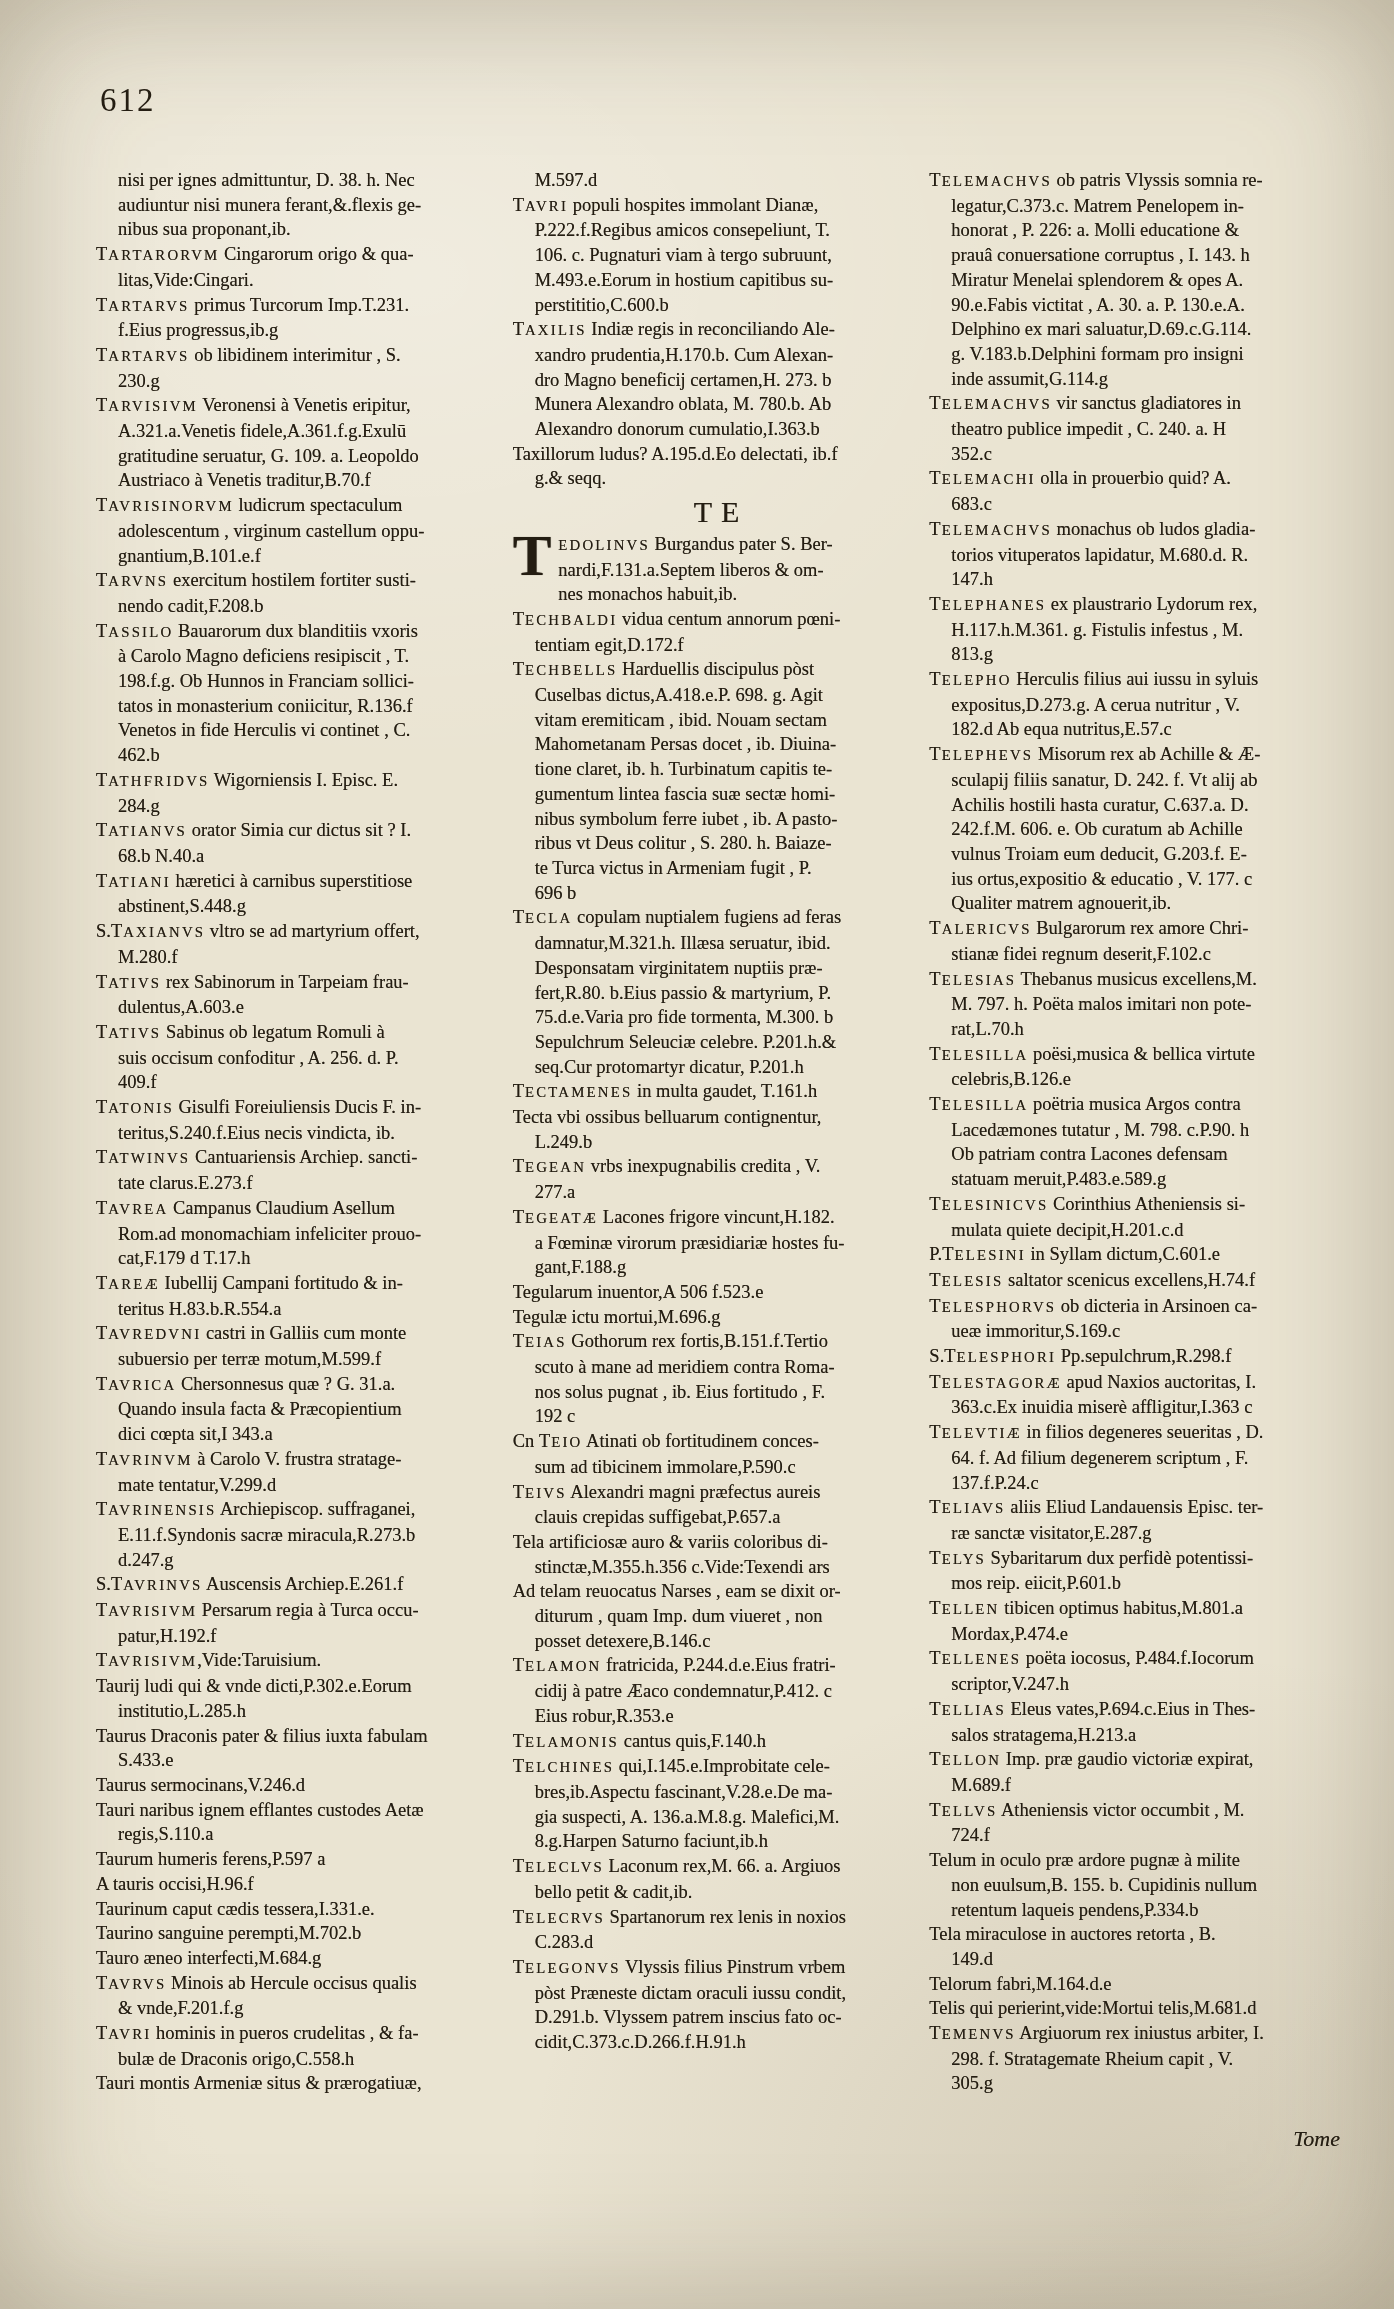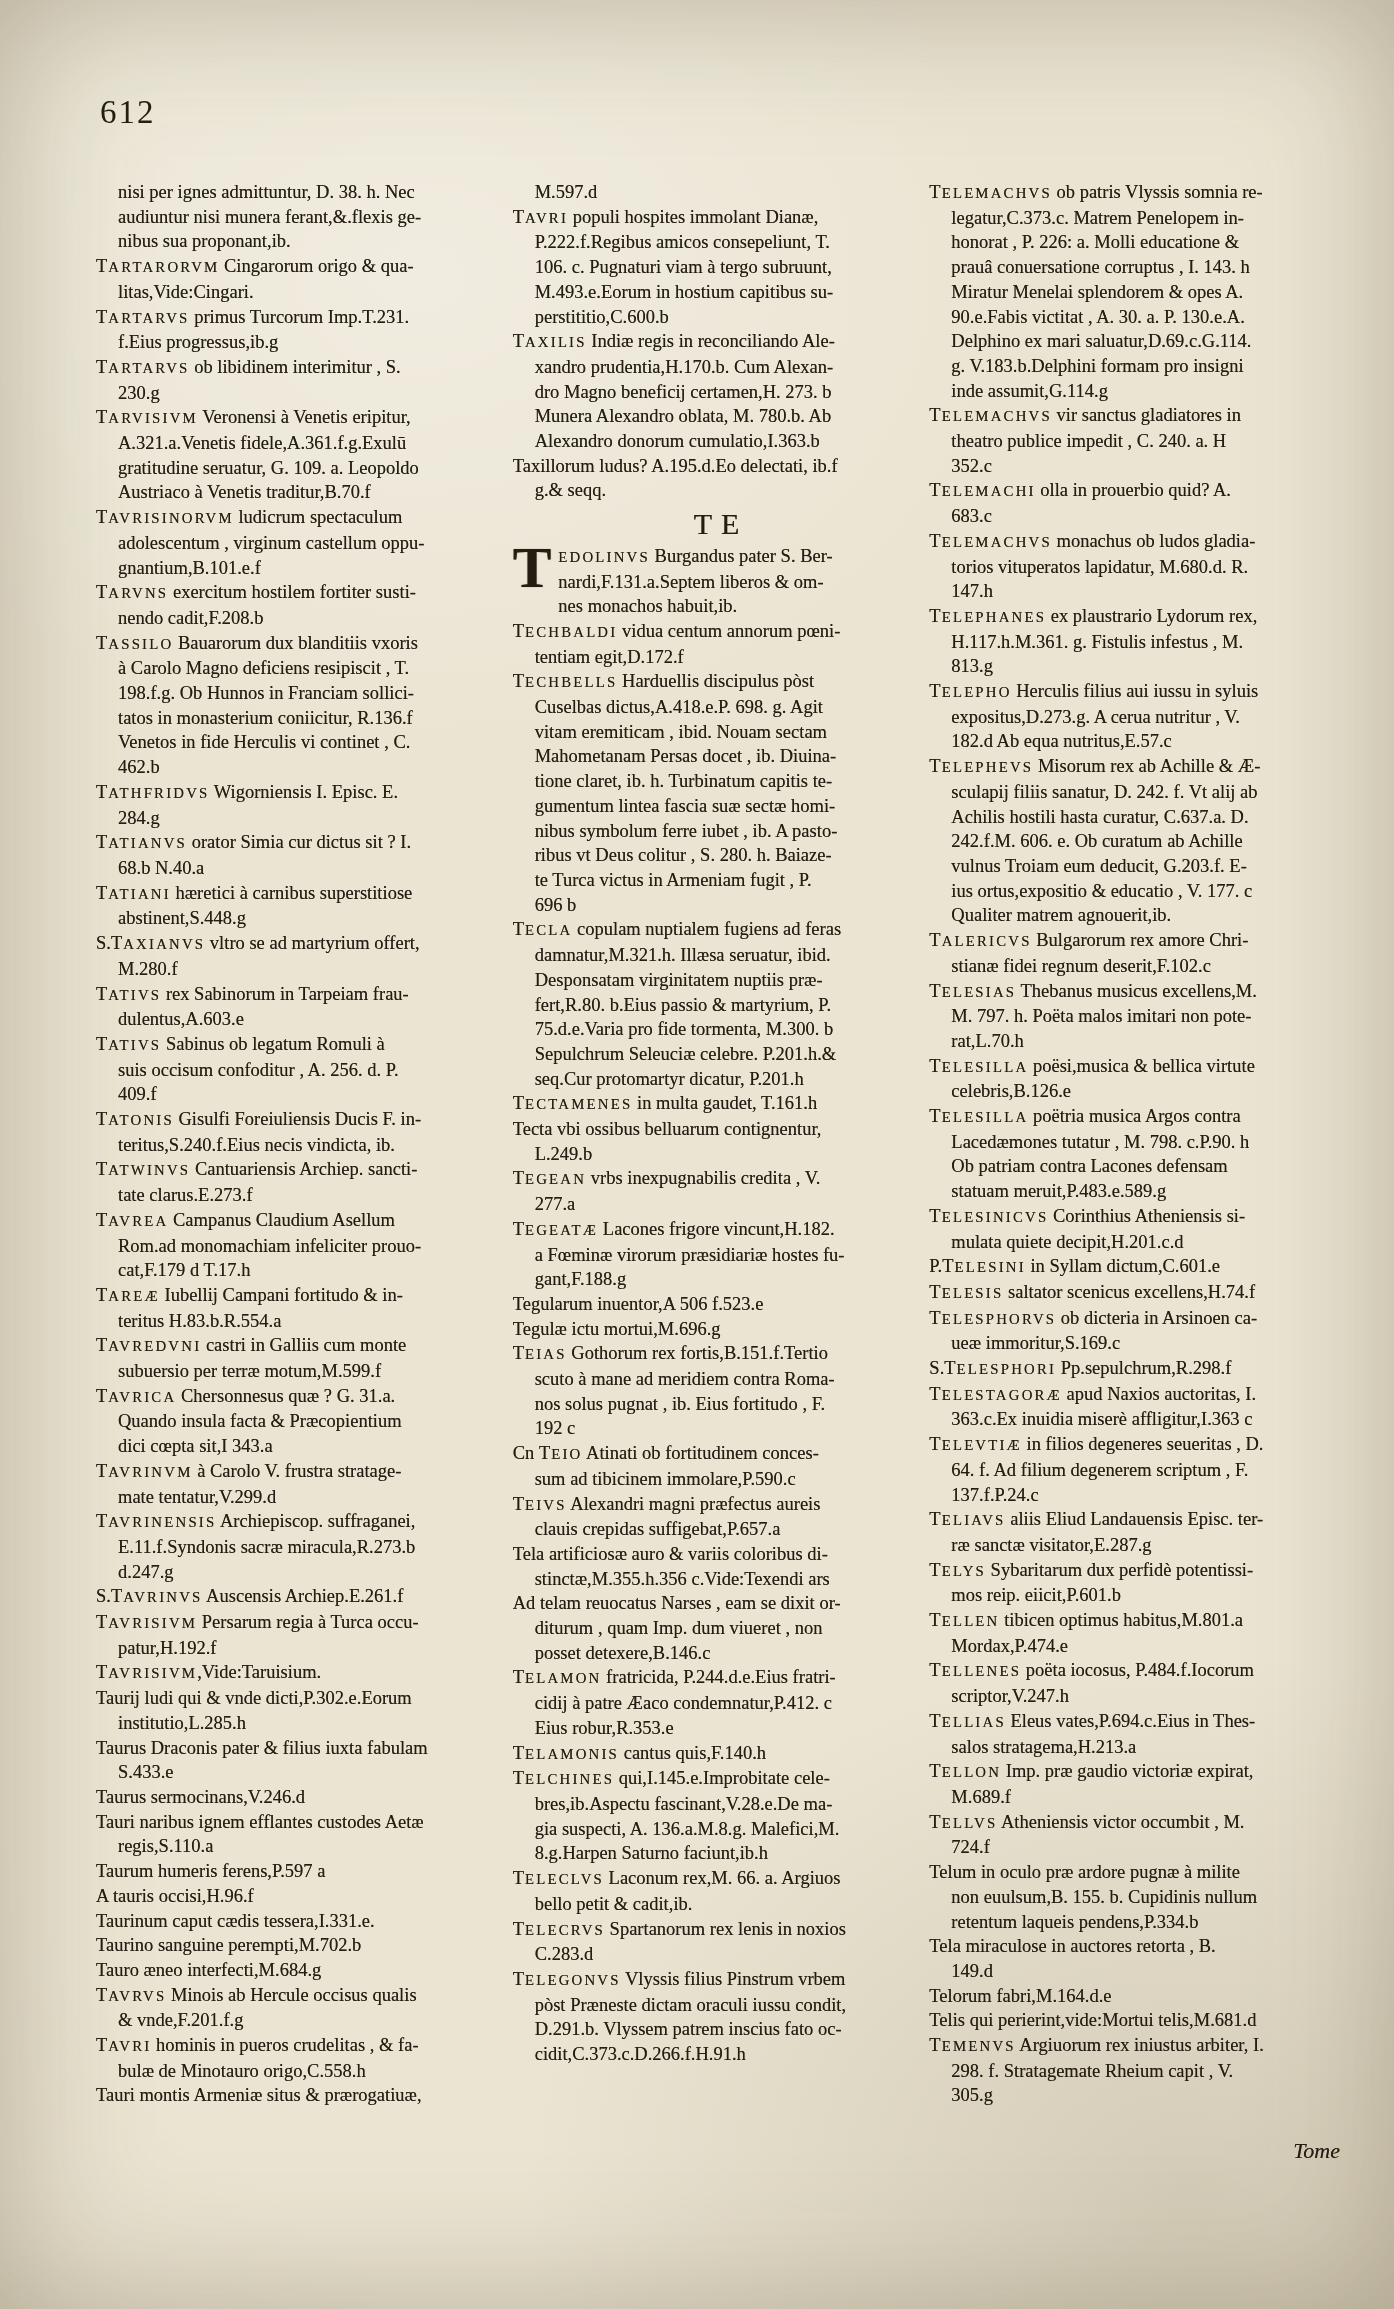--- a/index.html
+++ b/index.html
@@ -6,21 +6,21 @@
   body{
     width:1394px;height:2309px;position:relative;overflow:hidden;
     font-family:"Liberation Serif","DejaVu Serif",serif;
     color:#241d12;
     background:
       radial-gradient(ellipse 900px 700px at 30% 12%, rgba(255,255,255,.30), rgba(255,255,255,0) 70%),
       radial-gradient(ellipse 1100px 900px at 85% 95%, rgba(124,108,78,.20), rgba(124,108,78,0) 60%),
       radial-gradient(ellipse 1600px 2400px at 50% 45%, #eae4d2 55%, #d9d2bc 100%);
     box-shadow: inset 0 0 140px rgba(90,75,50,.35);
   }
-  .page{position:absolute;inset:0;margin-top:12px;}
+  .page{position:absolute;inset:0;}
   .header{position:absolute;top:58px;left:96px;right:48px;height:100px;}
   .page-number{position:absolute;left:4px;top:24px;font-size:33px;letter-spacing:2px;}
   .page-title{position:absolute;left:0;right:0;top:0;text-align:center;font-size:44px;font-weight:600;letter-spacing:1px;}
   .cols{position:absolute;top:168px;left:96px;right:48px;display:flex;}
   .col{flex:1;min-width:0;}
   .line{font-size:18.5px;line-height:24.7px;white-space:nowrap;text-shadow:0 0 .6px rgba(36,29,18,.65);}
   .ind{padding-left:22px;}
   .it{}
   .sc{letter-spacing:1px;}
   .sc-init{font-size:1em;}
@@ -106,21 +106,21 @@
         <div class="line"><span class="it">Tauri</span> naribus ignem efflantes custodes Aetæ</div>
         <div class="line ind">regis,S.110.a</div>
         <div class="line"><span class="it">Taurum</span> humeris ferens,P.597 a</div>
         <div class="line">A <span class="it">tauris</span> occisi,H.96.f</div>
         <div class="line"><span class="it">Taurinum</span> caput cædis tessera,I.331.e.</div>
         <div class="line"><span class="it">Taurino</span> sanguine perempti,M.702.b</div>
         <div class="line"><span class="it">Tauro</span> æneo interfecti,M.684.g</div>
         <div class="line"><span class="sc"><span class="sc-init">T</span><span class="sc-rest">AVRVS</span></span> Minois ab Hercule occisus qualis</div>
         <div class="line ind">&amp; vnde,F.201.f.g</div>
         <div class="line"><span class="sc"><span class="sc-init">T</span><span class="sc-rest">AVRI</span></span> hominis in pueros crudelitas , &amp; fa-</div>
-        <div class="line ind">bulæ de Minotauro origo,C.558.h</div>
+        <div class="line ind">bulæ de Draconis origo,C.558.h</div>
         <div class="line"><span class="it">Tauri</span> montis Armeniæ situs &amp; prærogatiuæ,</div>
       </div>
     <div class="col" id="col-middle">
         <div class="line ind">M.597.d</div>
         <div class="line"><span class="sc"><span class="sc-init">T</span><span class="sc-rest">AVRI</span></span> populi hospites immolant Dianæ,</div>
         <div class="line ind">P.222.f.Regibus amicos consepeliunt, T.</div>
         <div class="line ind">106. c. Pugnaturi viam à tergo subruunt,</div>
         <div class="line ind">M.493.e.Eorum in hostium capitibus su-</div>
         <div class="line ind">perstititio,C.600.b</div>
         <div class="line"><span class="sc"><span class="sc-init">T</span><span class="sc-rest">AXILIS</span></span> Indiæ regis in reconciliando Ale-</div>

